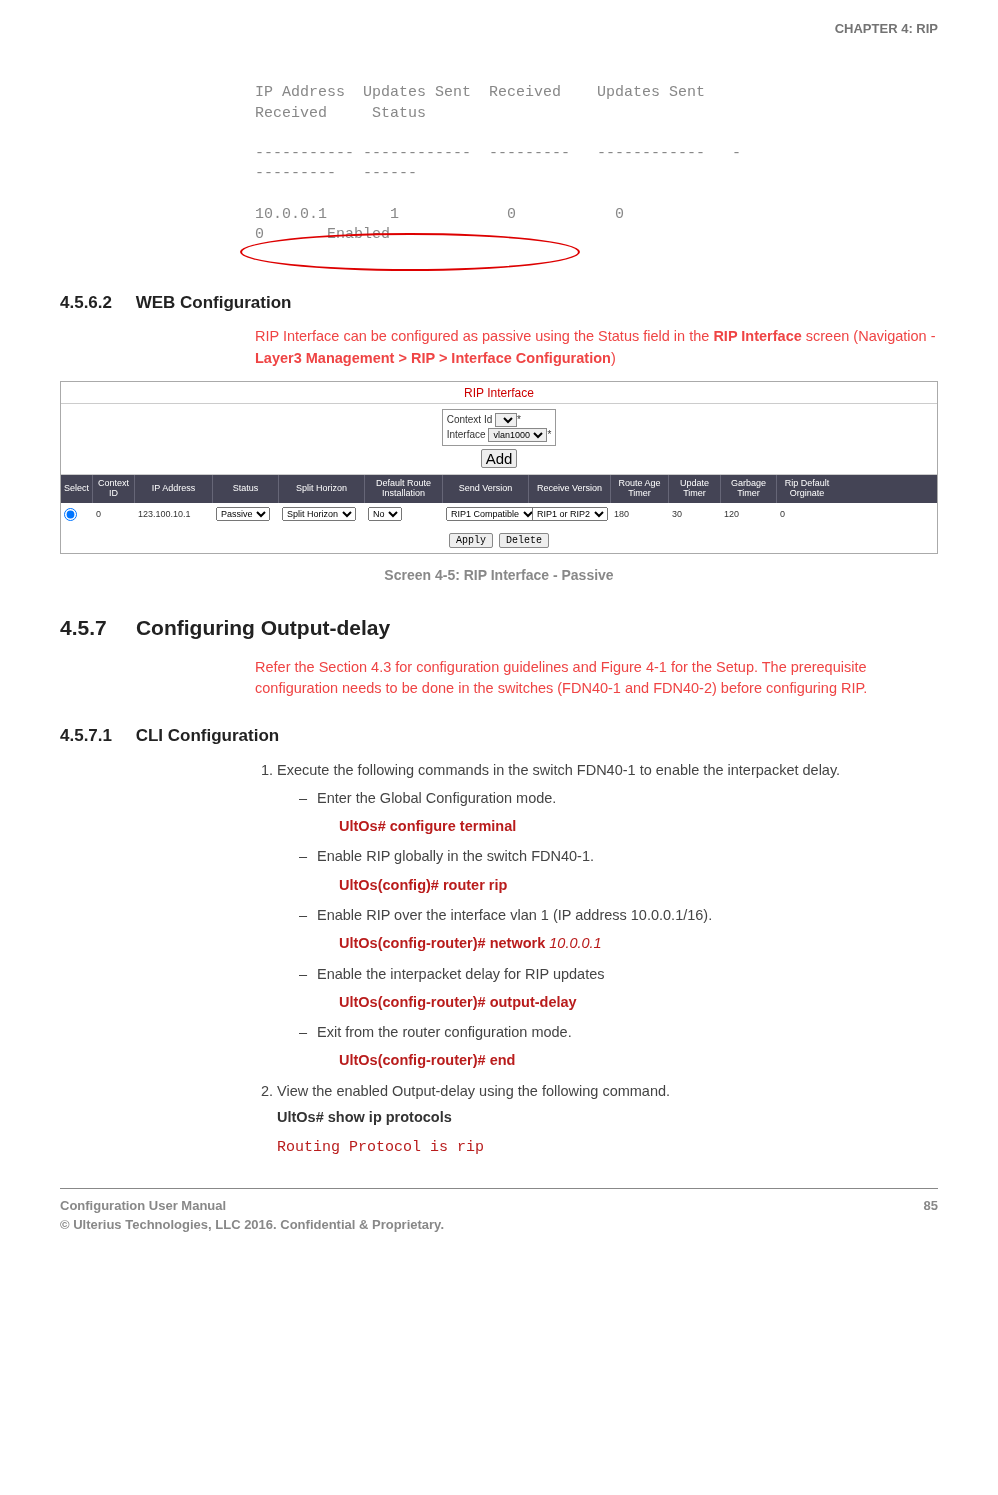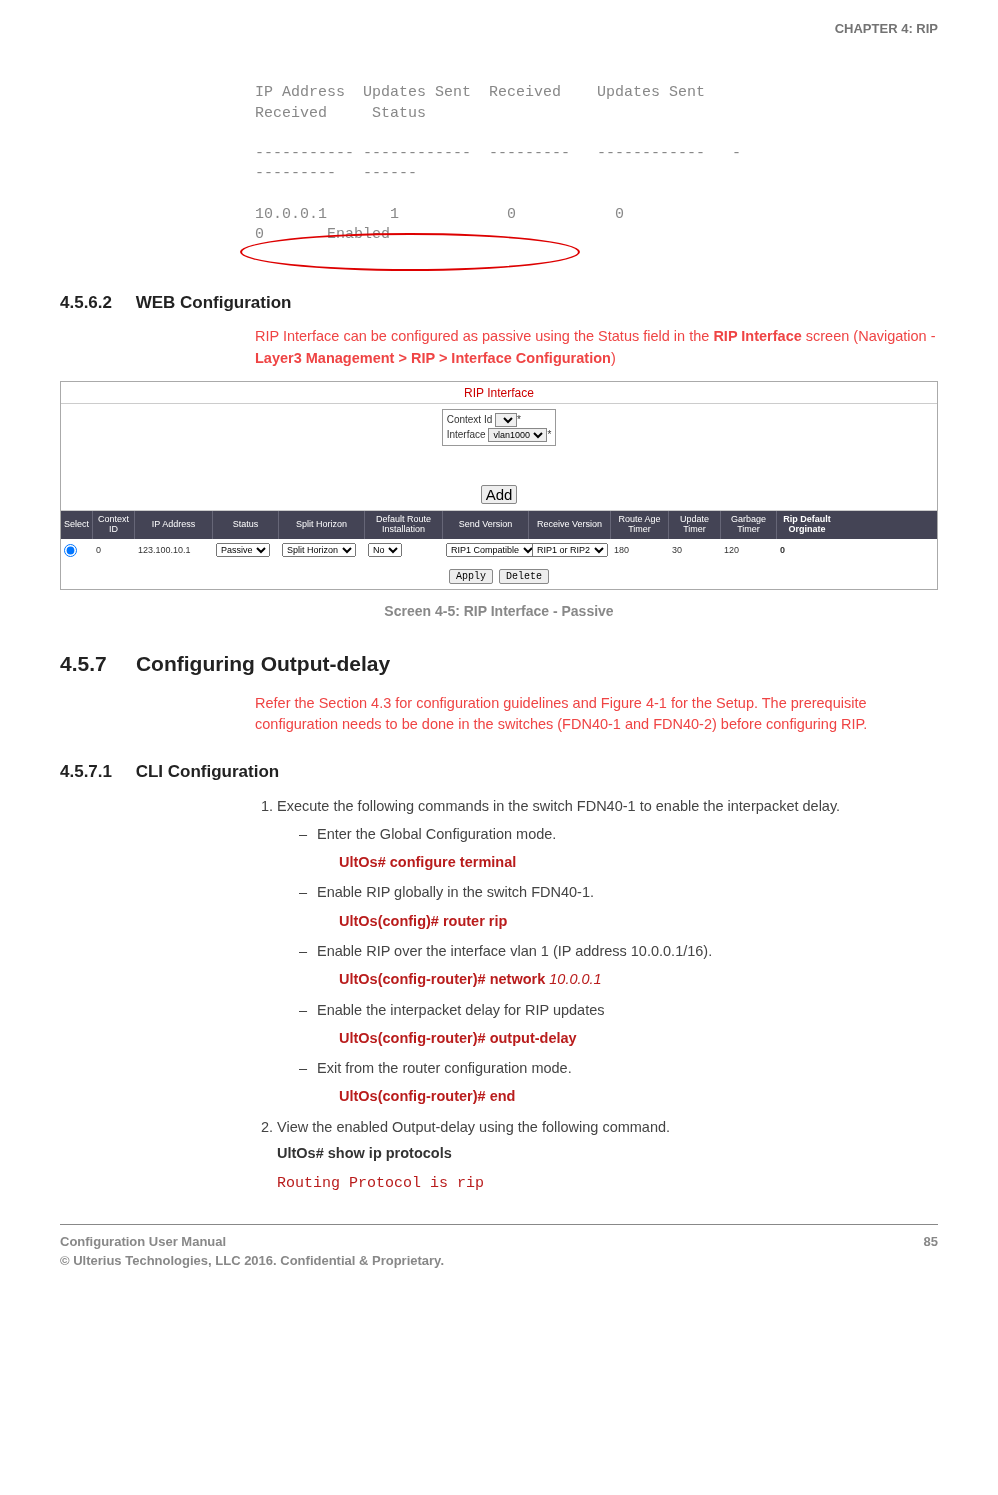--- a/index.html
+++ b/index.html
@@ -38,21 +38,21 @@
   .body-text { margin-left: 195px; margin-bottom: 12px; color: #ef4444; font-size: 14.5px; line-height:1.45;}
   .caption { text-align: center; color: #888; font-weight: bold; margin: 12px 0 18px 0; font-size: 14px;}
   .screenshot-box {
     border: 1px solid #aaa;
     width: 100%;
     margin-top: 6px;
     position: relative;
     background:#fff;
   }
   .rip-title { text-align:center; color:#c00; font-size:12px; padding:3px 0 2px 0; border-bottom:1px solid #ccc;}
-  .form-area { display:flex; flex-direction:column; align-items:center; padding:4px 0 6px 0; border-bottom:1px solid #ccc;gap:36px;}
+  .form-area { display:flex; flex-direction:column; align-items:center; padding:4px 0 6px 0; border-bottom:1px solid #ccc;}
   .form-area .frm { border:1px solid #999; padding:2px 4px; font-size:10px; display:inline-block; margin:1px 0;}
   .form-area .row { font-size:10px; color:#333; margin:1px 0;}
   .form-area select { font-size:9px; border:1px solid #888;}
   .tbl-hdr { display:flex; background:#445; color:#fff; font-size:9px; }
   .tbl-hdr > div { border-right:1px solid #667; padding:4px 3px; text-align:center; display:flex; align-items:center; justify-content:center; line-height:1.1;}
   .tbl-row { display:flex; font-size:9px; color:#333; }
   .tbl-row > div { padding:4px 3px; text-align:left; display:flex; align-items:center;}
   .tbl-row select { font-size:9px;}
   .btn-row { text-align:center; padding:4px 0;}
   .btn-row button { font-size:10px; padding:1px 6px; margin:0 1px; border:1px solid #888; background:#eee; border-radius:2px;font-family:Liberation Mono, monospace;}
@@ -72,21 +72,21 @@
     padding-top: 8px;
     display: flex;
     justify-content: space-between;
     color: #888;
     font-weight: bold;
     font-size: 13px;
   }
   .addbtn { font-size:15px; padding:0 4px; border:1px solid #888; background:#eee; border-radius:2px; margin-top:2px;}
   .c-sel{width:32px;} .c-ctx{width:42px;} .c-ip{width:78px;} .c-stat{width:66px;} .c-split{width:86px;}
   .c-def{width:78px;} .c-send{width:86px;} .c-recv{width:82px;} .c-rage{width:58px;}
-  .c-upd{width:52px;} .c-garb{width:56px;} .c-ripd{width:60px; border-right:none !important;font-weight:bold;}
+  .c-upd{width:52px;} .c-garb{width:56px;} .c-ripd{width:60px; border-right:none !important;}
 </style>
 </head>
 <body>
 
 <div class="header-right">CHAPTER 4: RIP</div>
 
 <div class="code-block">
 <span>IP Address  Updates Sent  Received    Updates Sent</span>
 <span>Received     Status</span>
 

